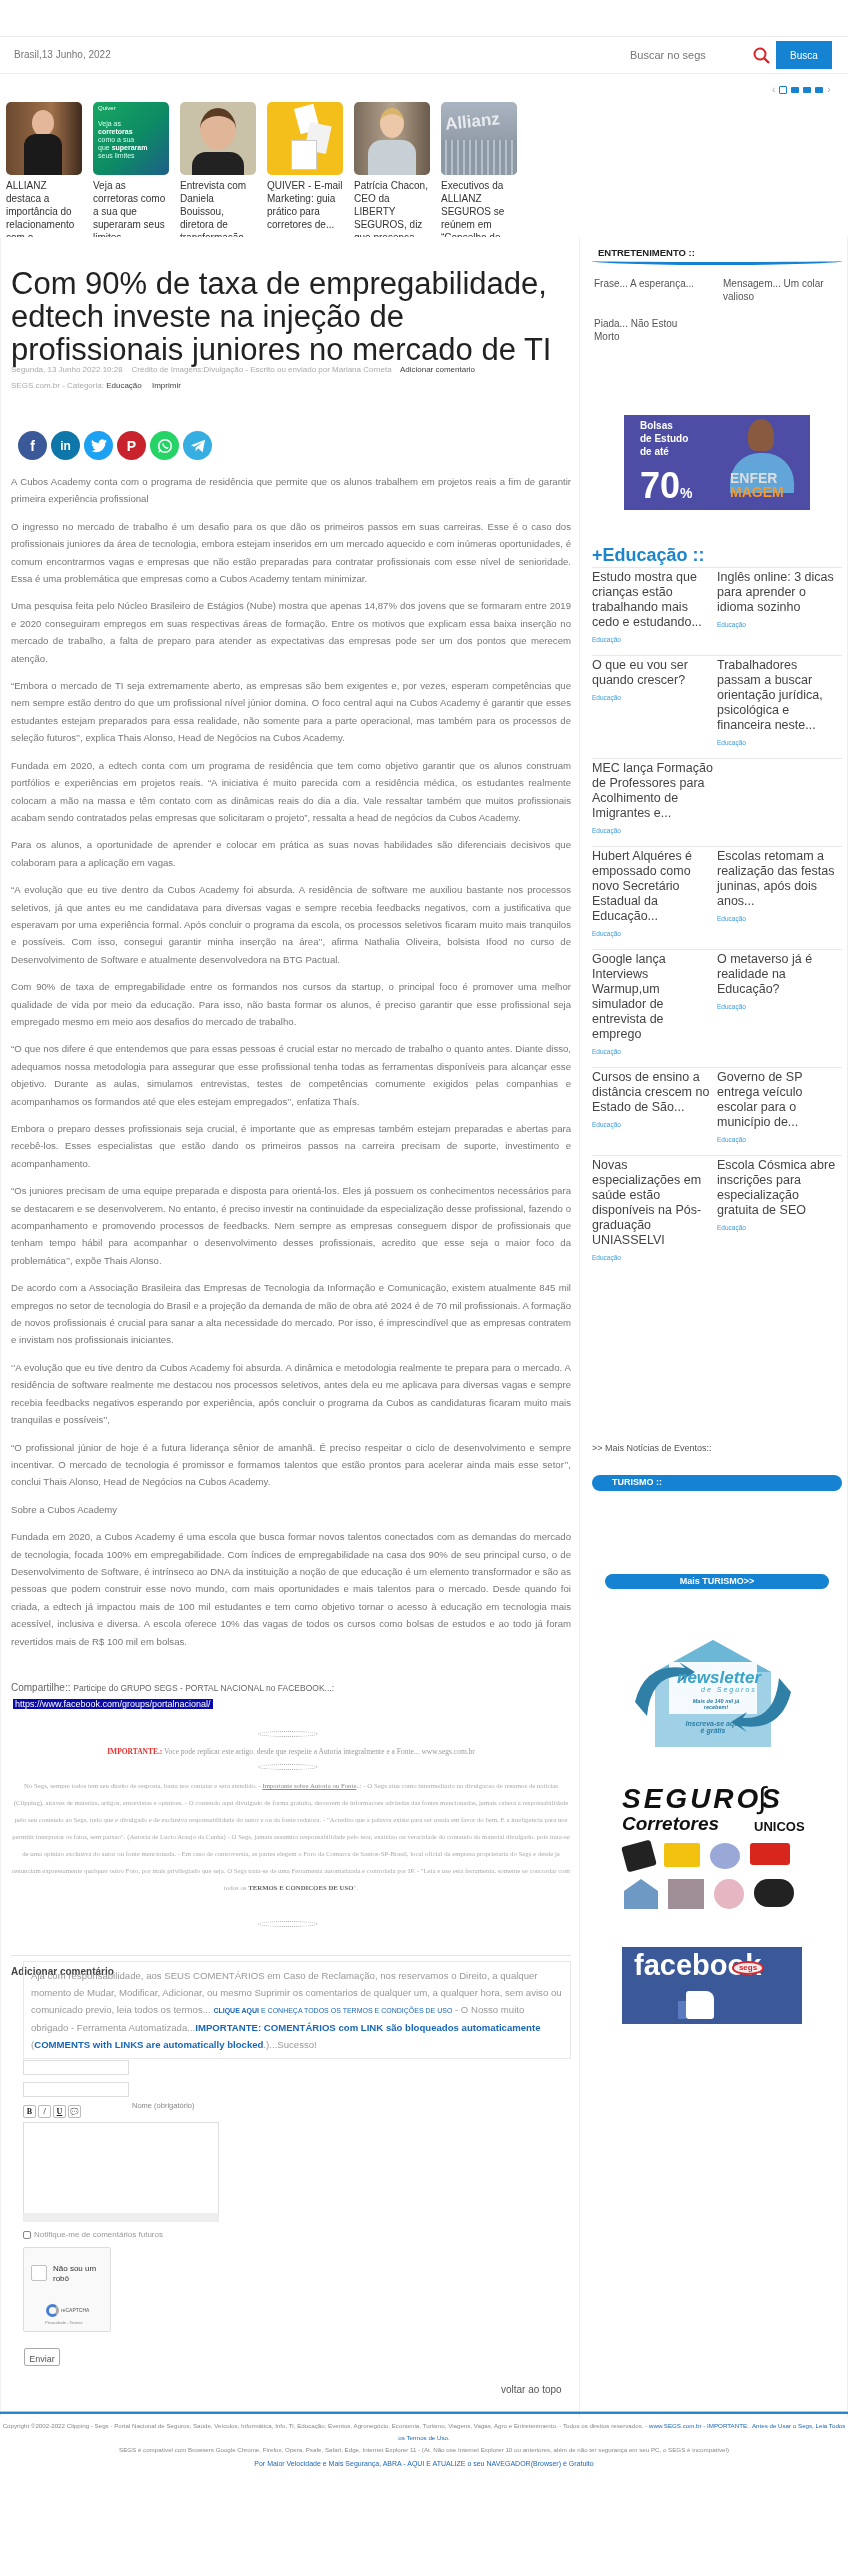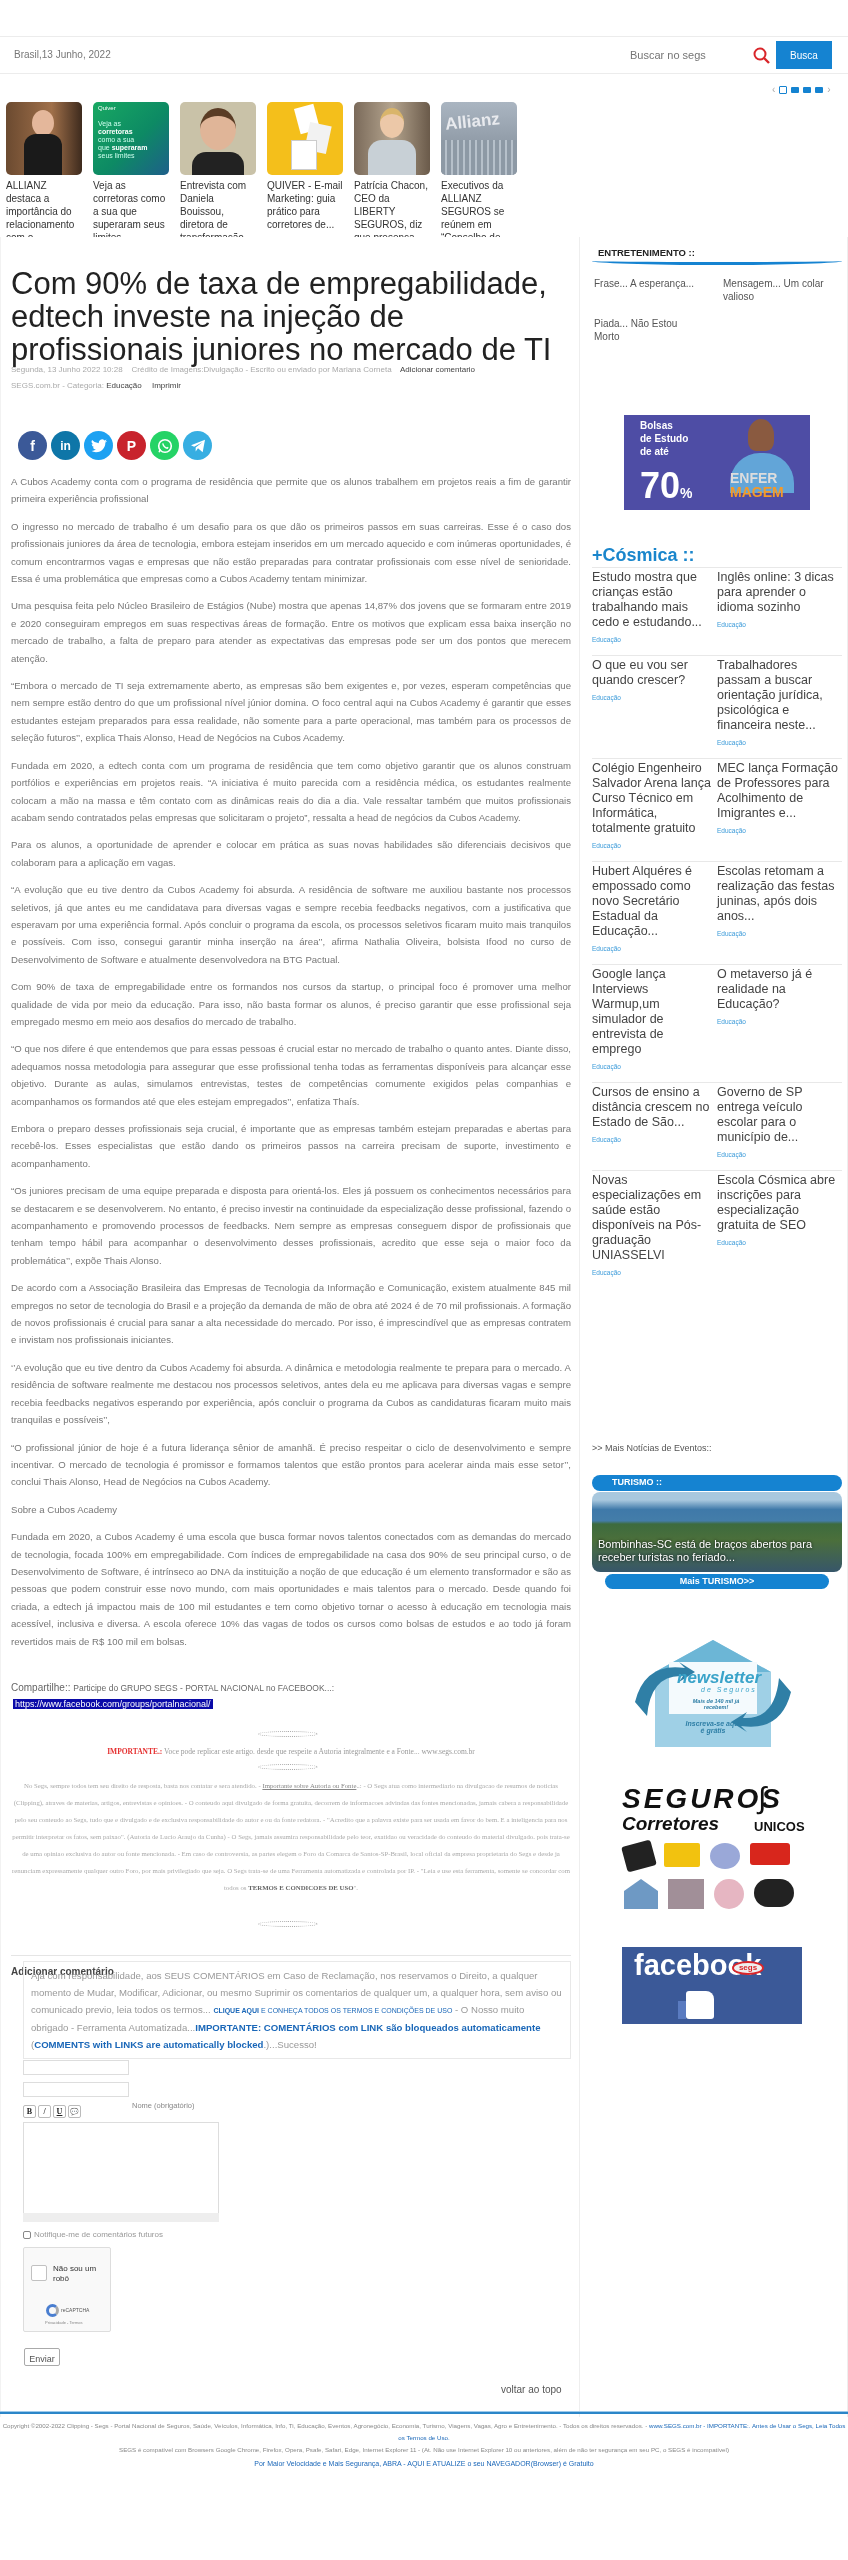--- a/index.html
+++ b/index.html
@@ -306,21 +306,21 @@
   <a class="ent-item" style="left:14px;top:80px;width:100px">Piada... Não Estou Morto</a>
 
   <div class="bolsas-banner">
     <div class="scrub"></div>
     <div class="nurse" style="background:#8a5a40;left:124px;top:4px;width:26px;height:32px;"></div>
     <div class="txt"><span>Bolsas</span><br><span>de Estudo</span><br><span>de até</span></div>
     <div class="big"><span>70</span><span class="pct">%</span></div>
     <div class="enfer"><span>ENFER</span><br><span class="magem">MAGEM</span></div>
   </div>
 
-  <div class="edu-head">+Cósmica ::</div>
+  <div class="edu-head">+Educação ::</div>
   <div class="edu-grid">
     <div class="edu-row">
       <div class="edu-cell">
           <div class="t">Estudo mostra que crianças estão trabalhando mais cedo e estudando...</div>
           <div class="c">Educação</div>
         </div>
       <div class="edu-cell">
           <div class="t">Inglês online: 3 dicas para aprender o idioma sozinho</div>
           <div class="c">Educação</div>
         </div>
@@ -329,24 +329,20 @@
       <div class="edu-cell">
           <div class="t">O que eu vou ser quando crescer?</div>
           <div class="c">Educação</div>
         </div>
       <div class="edu-cell">
           <div class="t">Trabalhadores passam a buscar orientação jurídica, psicológica e financeira neste...</div>
           <div class="c">Educação</div>
         </div>
     </div>
     <div class="edu-row">
-      <div class="edu-cell">
-          <div class="t">Colégio Engenheiro Salvador Arena lança Curso Técnico em Informática, totalmente gratuito</div>
-          <div class="c">Educação</div>
-        </div>
       <div class="edu-cell">
           <div class="t">MEC lança Formação de Professores para Acolhimento de Imigrantes e...</div>
           <div class="c">Educação</div>
         </div>
     </div>
     <div class="edu-row">
       <div class="edu-cell">
           <div class="t">Hubert Alquéres é empossado como novo Secretário Estadual da Educação...</div>
           <div class="c">Educação</div>
         </div>
@@ -382,23 +378,20 @@
         </div>
       <div class="edu-cell">
           <div class="t">Escola Cósmica abre inscrições para especialização gratuita de SEO</div>
           <div class="c">Educação</div>
         </div>
     </div>
   </div>
 
   <a class="mais-eventos" style="top:1206px">&gt;&gt; Mais Notícias de Eventos::</a>
   <div class="turismo-head" style="top:1238px">TURISMO ::</div>
-  <div class="turismo-img" style="top:1255px">
-    <div class="cap">Bombinhas-SC está de braços abertos para receber turistas no feriado...</div>
-  </div>
   <a class="mais-turismo" style="top:1337px">Mais TURISMO&gt;&gt;</a>
 
   <div class="newsletter" style="top:1395px">
     <svg width="176" height="120" viewBox="0 0 176 120">
       <path d="M30 40 L88 8 L146 40 L146 115 L30 115 Z" fill="#9fd0e6"></path>
       <path d="M30 40 L88 8 L146 40 Z" fill="#6cb6d6"></path>
       <rect x="44" y="30" width="88" height="52" fill="#f4fafd"></rect>
       <path d="M10 70 Q20 30 60 36 L54 30 L70 40 L54 50 L58 44 Q26 42 22 84 Z" fill="#2f7fa6"></path>
       <path d="M166 60 Q156 100 116 94 L122 100 L106 90 L122 80 L118 86 Q150 88 154 46 Z" fill="#2f7fa6"></path>
     </svg>

